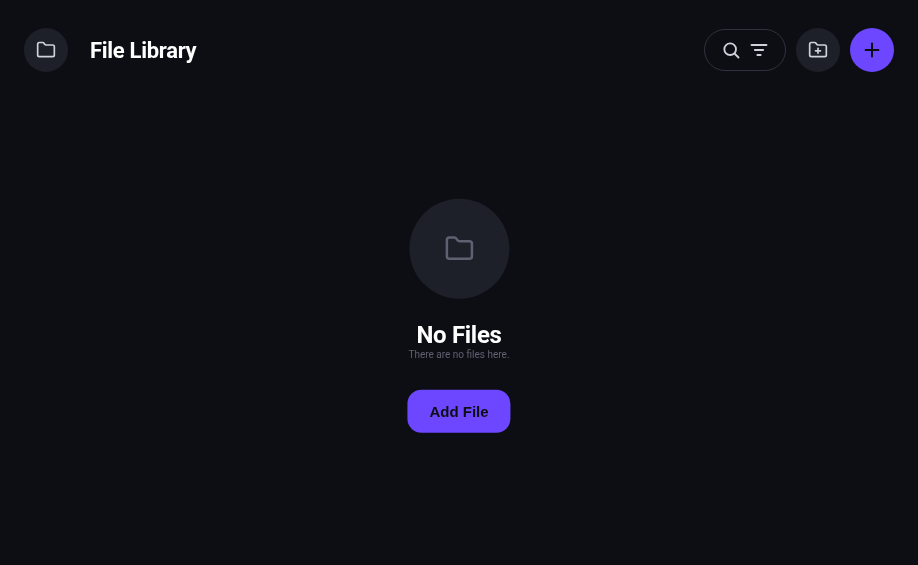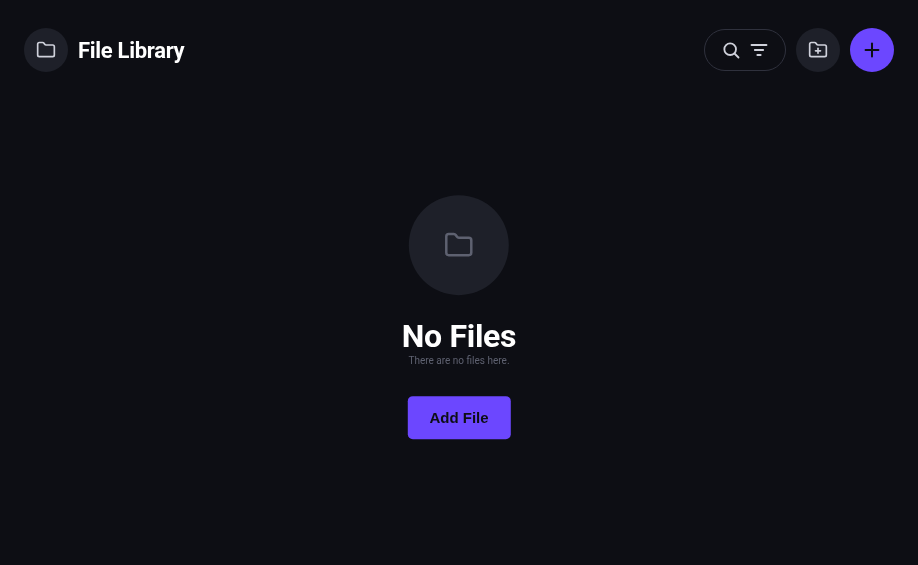--- a/index.html
+++ b/index.html
@@ -21,21 +21,21 @@
       display: flex;
       align-items: center;
       justify-content: space-between;
       padding: 30px 24px;
       height: 100px;
     }
     
     .header-left {
       display: flex;
       align-items: center;
-      gap: 10px;
+      gap: 22px;
     }
     
     .icon-circle {
       width: 44px;
       height: 44px;
       border-radius: 50%;
       display: flex;
       align-items: center;
       justify-content: center;
     }
@@ -93,39 +93,39 @@
       height: 100px;
       border-radius: 50%;
       background-color: #1e2029;
       display: flex;
       align-items: center;
       justify-content: center;
       margin-bottom: 22px;
     }
     
     .empty-title {
-      font-size: 32px;
+      font-size: 24px;
       font-weight: 700;
       letter-spacing: -0.3px;
     }
     
     .empty-subtitle {
       font-size: 10px;
       color: #5e6170;
       margin-bottom: 30px;
     }
     
     .add-file-btn {
       background-color: #6c47ff;
       color: #0d0e14;
       font-weight: 700;
       font-size: 15px;
       padding: 13px 22px;
       border: none;
-      border-radius: 5px;
+      border-radius: 14px;
       cursor: pointer;
     }
     
     svg {
       display: block;
     }
   </style>
 </head>
 <body>
 

